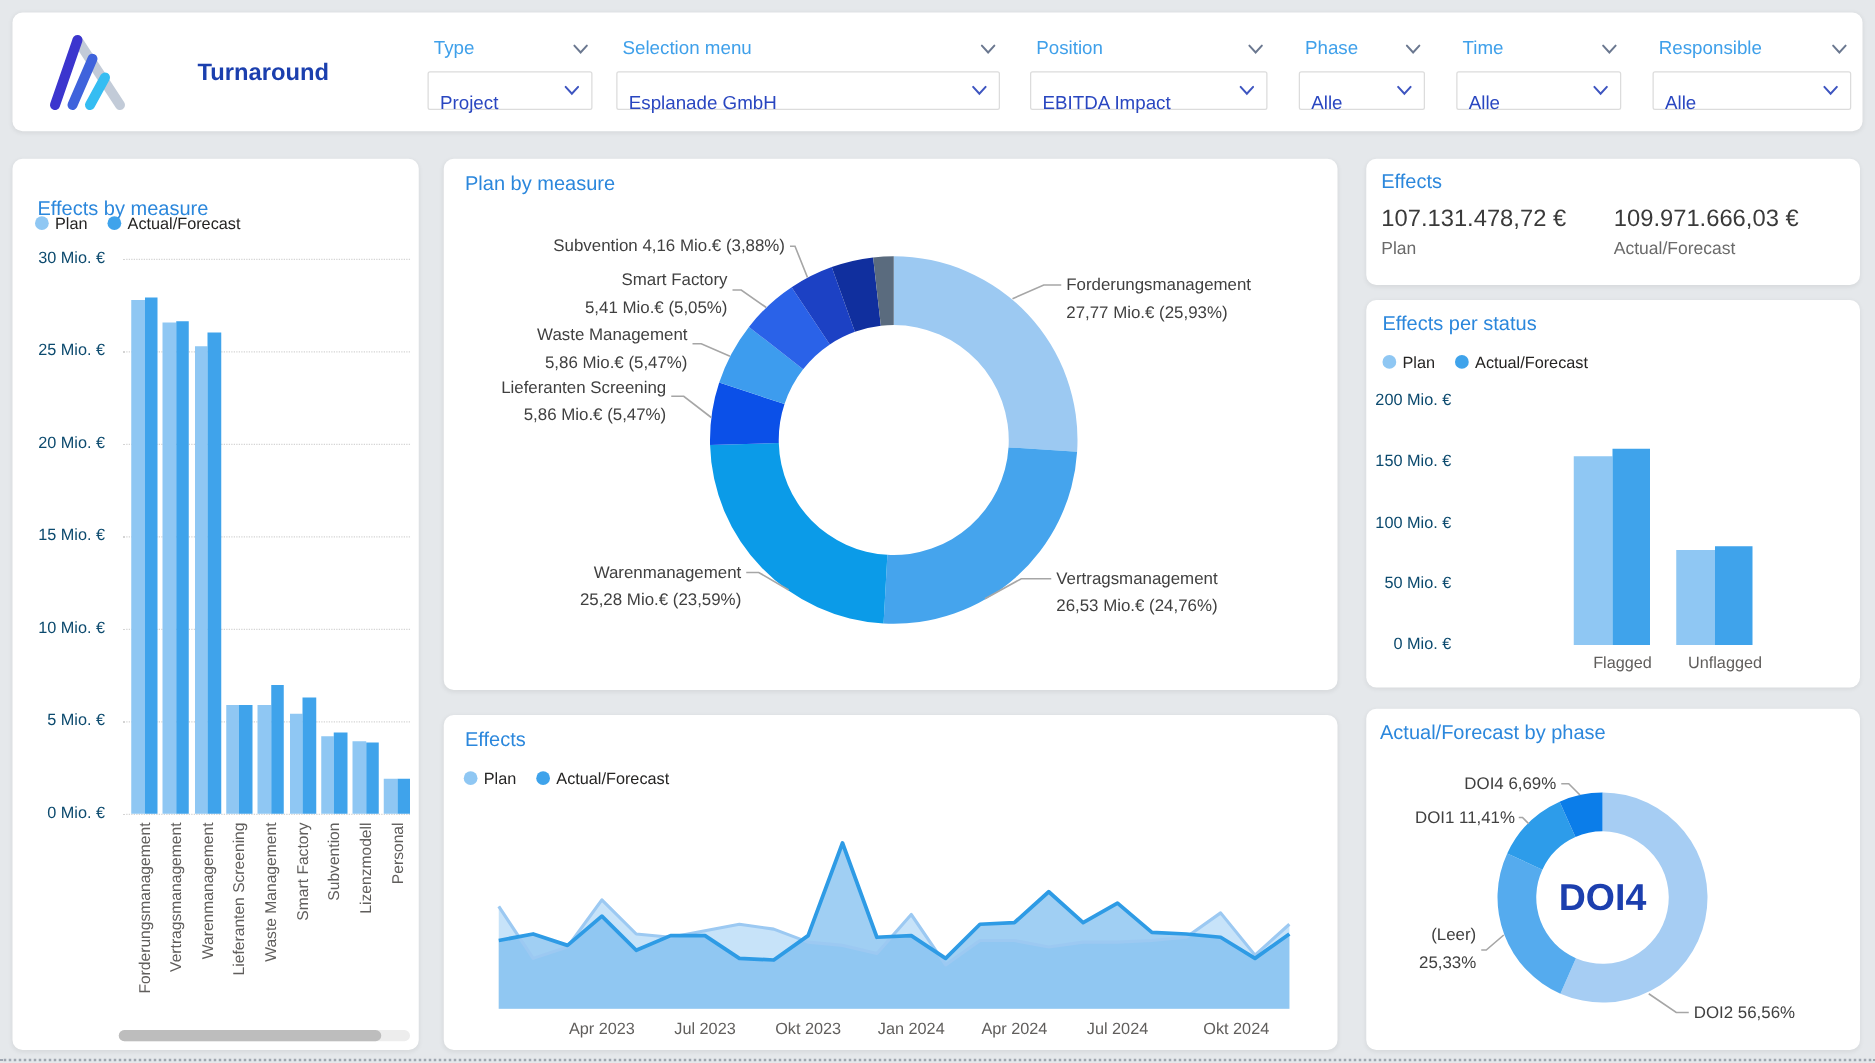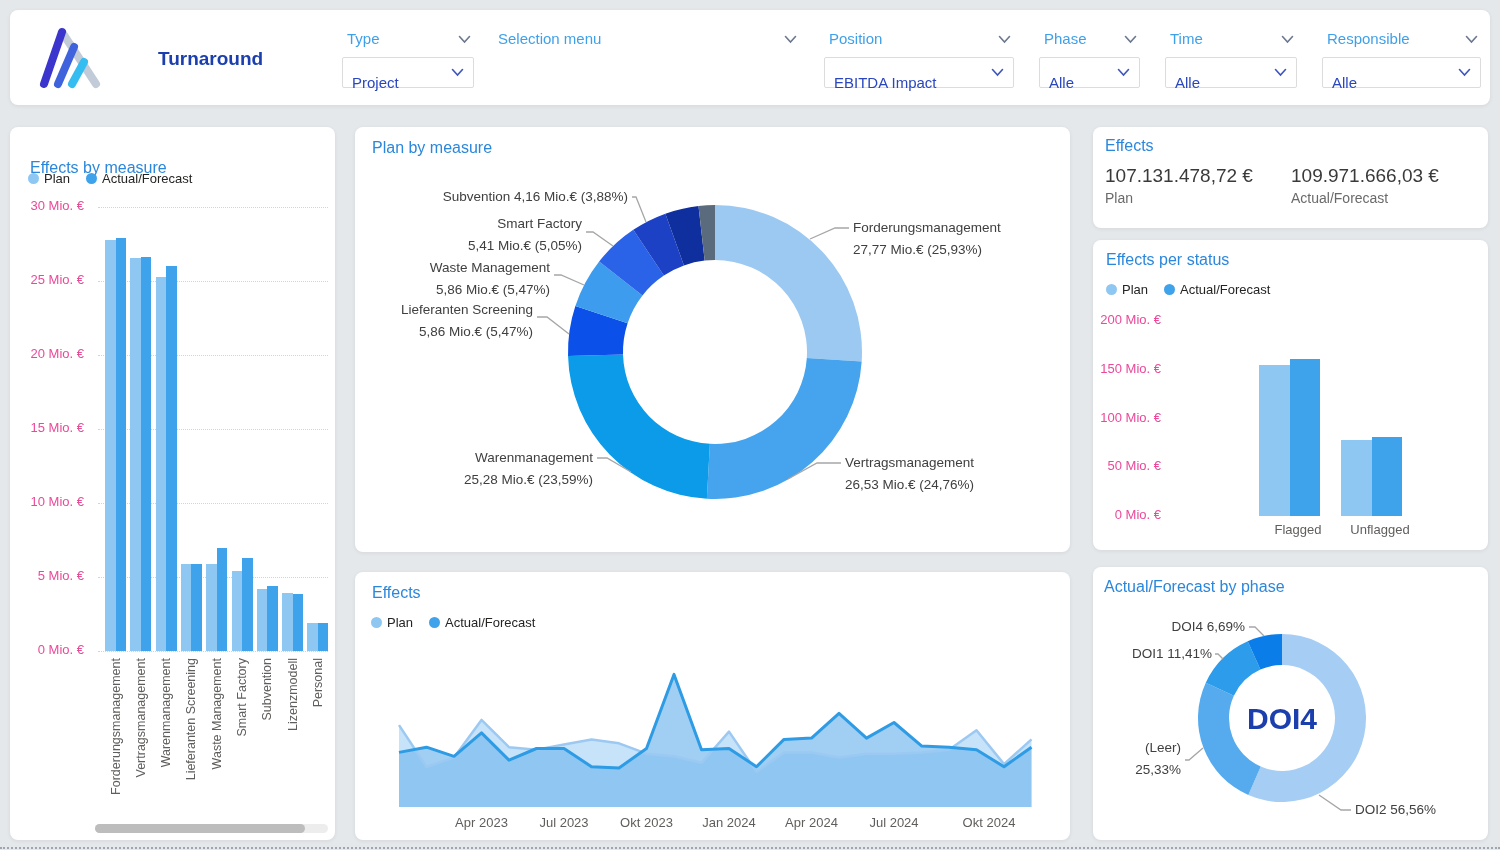--- a/index.html
+++ b/index.html
@@ -7,21 +7,21 @@
     width:1500px;height:850px;position:relative;overflow:hidden;
     background:#E5E8EB;
     font-family:"Liberation Sans", sans-serif;
     -webkit-font-smoothing:antialiased;
   }
   .card{position:absolute;background:#fff;border-radius:8px;box-shadow:0 1px 4px rgba(0,0,0,.07);}
   .panel-title{position:absolute;left:17px;top:12px;font-size:16px;color:#2B87DC;white-space:nowrap;}
   .legend{position:absolute;display:flex;gap:16px;align-items:center;font-size:13px;color:#252423;}
   .legend-item{display:flex;align-items:center;gap:5px;}
   .legend-dot{width:11px;height:11px;border-radius:50%;flex:0 0 auto;}
-  .ytick{position:absolute;left:0;font-size:13px;color:#ec4899;text-align:right;white-space:nowrap;}
+  .ytick{position:absolute;left:0;font-size:13px;color:#0c4a6e;text-align:right;white-space:nowrap;}
   .gridline{position:absolute;border-top:1px dotted #D4D4D4;height:0;}
   .bar{position:absolute;}
   .vlabel{
     position:absolute;width:165px;font-size:12.5px;line-height:14px;color:#605E5C;
     text-align:right;transform:rotate(-90deg) translateX(-100%);transform-origin:0 0;
     white-space:nowrap;
   }
   .catlabel{position:absolute;font-size:13px;color:#605E5C;text-align:center;transform:translateX(-50%);white-space:nowrap;}
   .dlabel{position:absolute;font-size:13.5px;line-height:22px;color:#404040;white-space:nowrap;}
   .xtick{position:absolute;font-size:13px;color:#605E5C;transform:translateX(-50%);white-space:nowrap;}
@@ -63,20 +63,26 @@
           <svg width="13" height="9">
             <path d="M1.5 1.5 L6.5 7 L11.5 1.5" stroke="#3E55C0" stroke-width="1.6" fill="none" stroke-linecap="round"></path>
           </svg>
         </div>
       </div>
       <div class="filter" style="left:483px;width:307px;">
         <div class="filter-label">Selection menu</div>
         <svg width="13" height="9" class="filter-head-chev">
           <path d="M1.5 1.5 L6.5 7 L11.5 1.5" stroke="#6B7890" stroke-width="1.6" fill="none" stroke-linecap="round"></path>
         </svg>
+        <div class="filter-box">
+          <div class="filter-value">Esplanade GmbH</div>
+          <svg width="13" height="9">
+            <path d="M1.5 1.5 L6.5 7 L11.5 1.5" stroke="#3E55C0" stroke-width="1.6" fill="none" stroke-linecap="round"></path>
+          </svg>
+        </div>
       </div>
       <div class="filter" style="left:814px;width:190px;">
         <div class="filter-label">Position</div>
         <svg width="13" height="9" class="filter-head-chev">
           <path d="M1.5 1.5 L6.5 7 L11.5 1.5" stroke="#6B7890" stroke-width="1.6" fill="none" stroke-linecap="round"></path>
         </svg>
         <div class="filter-box">
           <div class="filter-value">EBITDA Impact</div>
           <svg width="13" height="9">
             <path d="M1.5 1.5 L6.5 7 L11.5 1.5" stroke="#3E55C0" stroke-width="1.6" fill="none" stroke-linecap="round"></path>

